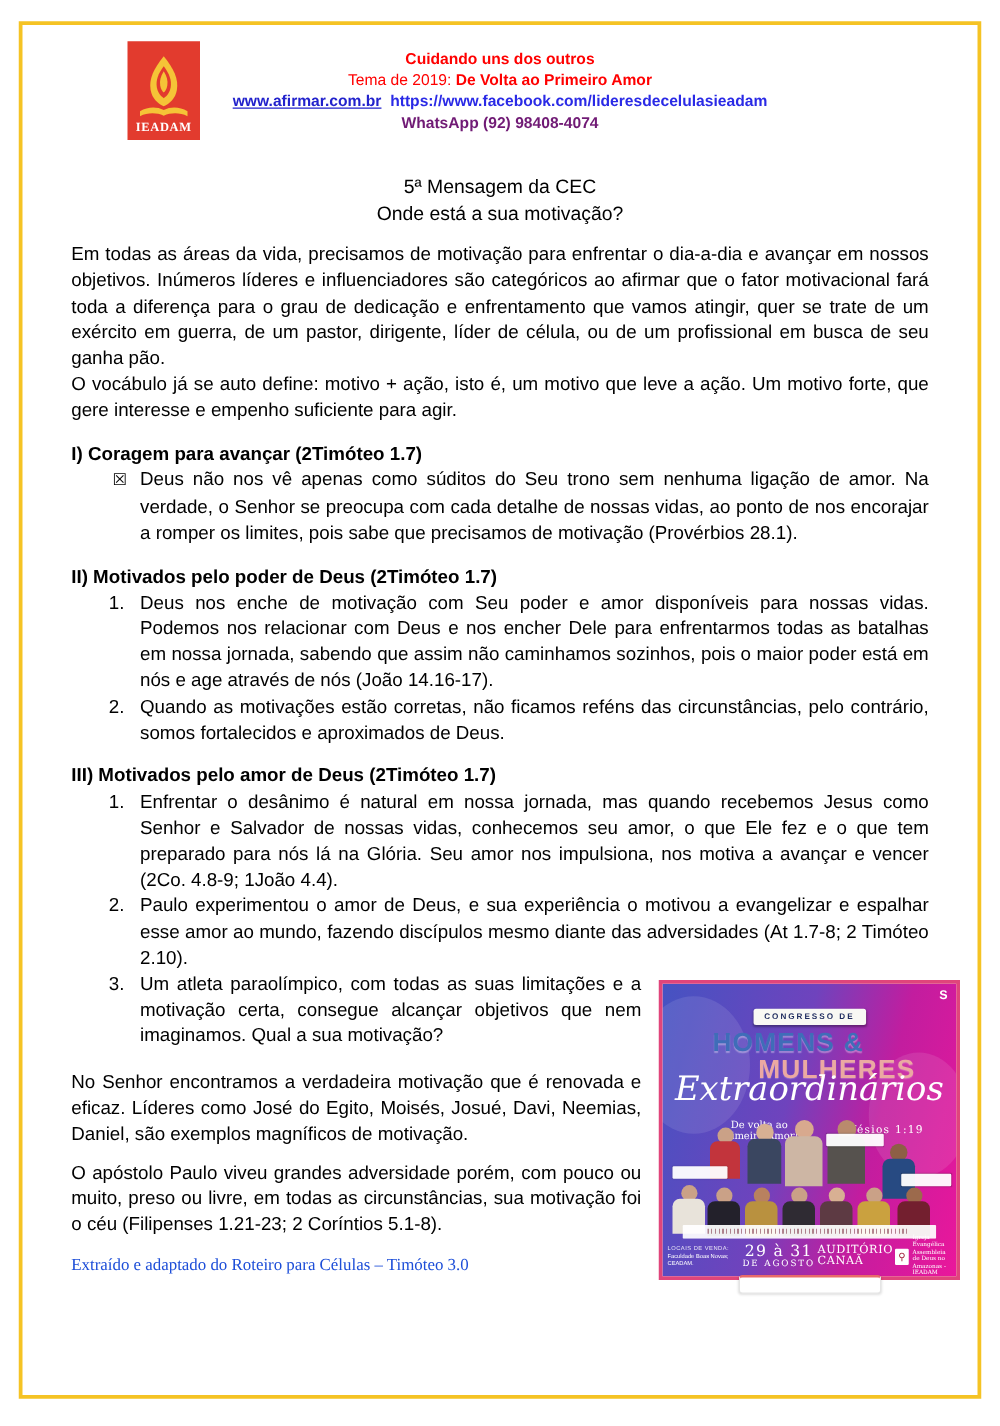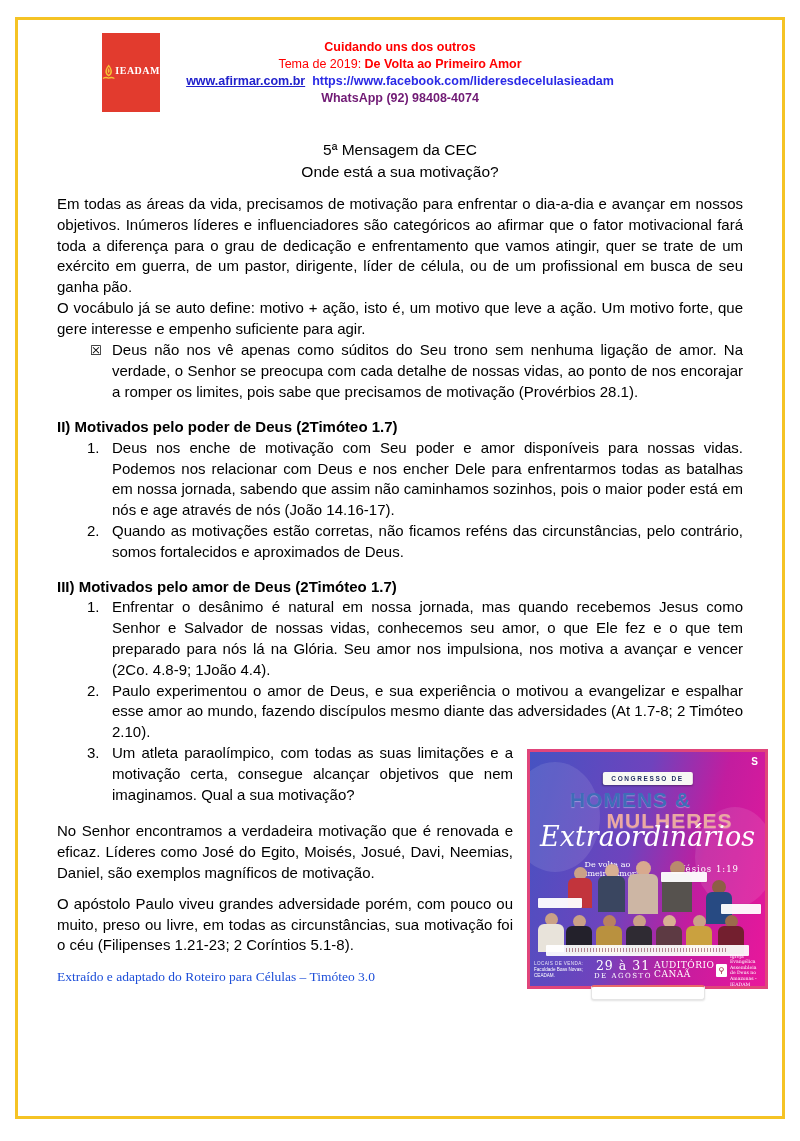--- a/index.html
+++ b/index.html
@@ -1,20 +1,20 @@
 <!DOCTYPE html>
 <html lang="pt"><head>
 <meta charset="utf-8">
 <style>
   html,body{margin:0;padding:0;background:#fff;}
   body{width:800px;height:1141px;position:relative;font-family:"Liberation Sans",sans-serif;color:#000;}
   .page{position:absolute;left:15px;top:17px;width:770px;height:1102px;border:3px solid #F5C324;box-sizing:border-box;padding:13px 39px 0 39px;background:#fff;}
   
   .header{position:relative;min-height:95px;}
-  .logo{position:absolute;left:45px;top:0;width:58px;height:79px;background:#E23B2E;display:flex;flex-direction:row;align-items:center;justify-content:flex-end;}
+  .logo{position:absolute;left:45px;top:0;width:58px;height:79px;background:#E23B2E;display:flex;flex-direction:column;align-items:center;justify-content:flex-end;}
   .logo svg{display:block;margin-bottom:1px;}
   .logo-text{color:#fff;font-family:"Liberation Serif",serif;font-weight:bold;font-size:10px;letter-spacing:.5px;line-height:12px;padding-bottom:3px;}
   .hlines{text-align:center;padding-top:6px;line-height:17px;font-size:12.5px;}
   .red-b{color:#FF0000;font-weight:bold;}
   .red-r{color:#FF0000;}
   .link1{color:#2222CC;text-decoration:underline;font-weight:bold;}
   .link2{color:#2A2AE6;font-weight:bold;text-decoration:none;}
   .green-b{color:#701a75;font-weight:bold;}
   
   .title{ text-align:center;margin-top:11px;font-size:15.5px;line-height:21.5px;}
@@ -85,20 +85,21 @@
   </div>
 
   <div class="title">
     <div>5ª Mensagem da CEC</div>
     <div>Onde está a sua motivação?</div>
   </div>
 
   <p class="bp first">Em todas as áreas da vida, precisamos de motivação para enfrentar o dia-a-dia e avançar em nossos objetivos. Inúmeros líderes e influenciadores são categóricos ao afirmar que o fator motivacional fará toda a diferença para o grau de dedicação e enfrentamento que vamos atingir, quer se trate de um exército em guerra, de um pastor, dirigente, líder de célula, ou de um profissional em busca de seu ganha pão.</p>
   <p class="bp">O vocábulo já se auto define: motivo + ação, isto é, um motivo que leve a ação. Um motivo forte, que gere interesse e empenho suficiente para agir.</p>
 
+  <h3 class="sec">I) Coragem para avançar (2Timóteo 1.7)</h3>
   <div class="li bli"><span class="marker">☒</span><span>Deus não nos vê apenas como súditos do Seu trono sem nenhuma ligação de amor. Na verdade, o Senhor se preocupa com cada detalhe de nossas vidas, ao ponto de nos encorajar a romper os limites, pois sabe que precisamos de motivação (Provérbios 28.1).</span></div>
 
   <h3 class="sec">II) Motivados pelo poder de Deus (2Timóteo 1.7)</h3>
   <div class="li"><span class="marker">1.</span><span>Deus nos enche de motivação com Seu poder e amor disponíveis para nossas vidas. Podemos nos relacionar com Deus e nos encher Dele para enfrentarmos todas as batalhas em nossa jornada, sabendo que assim não caminhamos sozinhos, pois o maior poder está em nós e age através de nós (João 14.16-17).</span></div>
   <div class="li"><span class="marker">2.</span><span>Quando as motivações estão corretas, não ficamos reféns das circunstâncias, pelo contrário, somos fortalecidos e aproximados de Deus.</span></div>
 
   <h3 class="sec">III) Motivados pelo amor de Deus (2Timóteo 1.7)</h3>
   <div class="li"><span class="marker">1.</span><span>Enfrentar o desânimo é natural em nossa jornada, mas quando recebemos Jesus como Senhor e Salvador de nossas vidas, conhecemos seu amor, o que Ele fez e o que tem preparado para nós lá na Glória. Seu amor nos impulsiona, nos motiva a avançar e vencer (2Co. 4.8-9; 1João 4.4).</span></div>
   <div class="li"><span class="marker">2.</span><span>Paulo experimentou o amor de Deus, e sua experiência o motivou a evangelizar e espalhar esse amor ao mundo, fazendo discípulos mesmo diante das adversidades (At 1.7-8; 2 Timóteo 2.10).</span></div>
 

